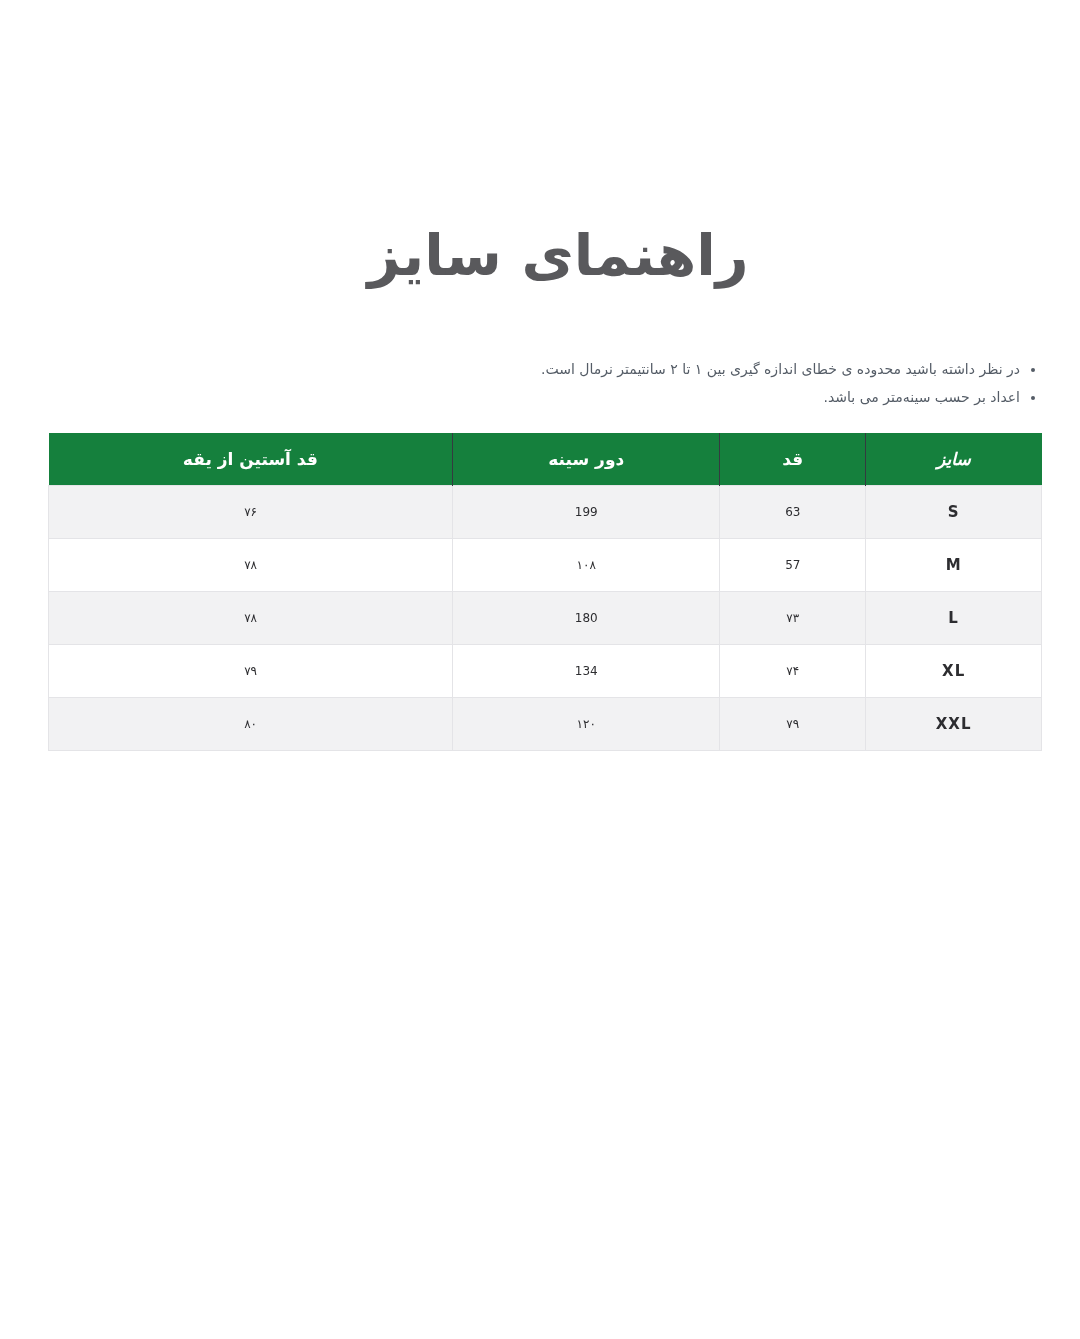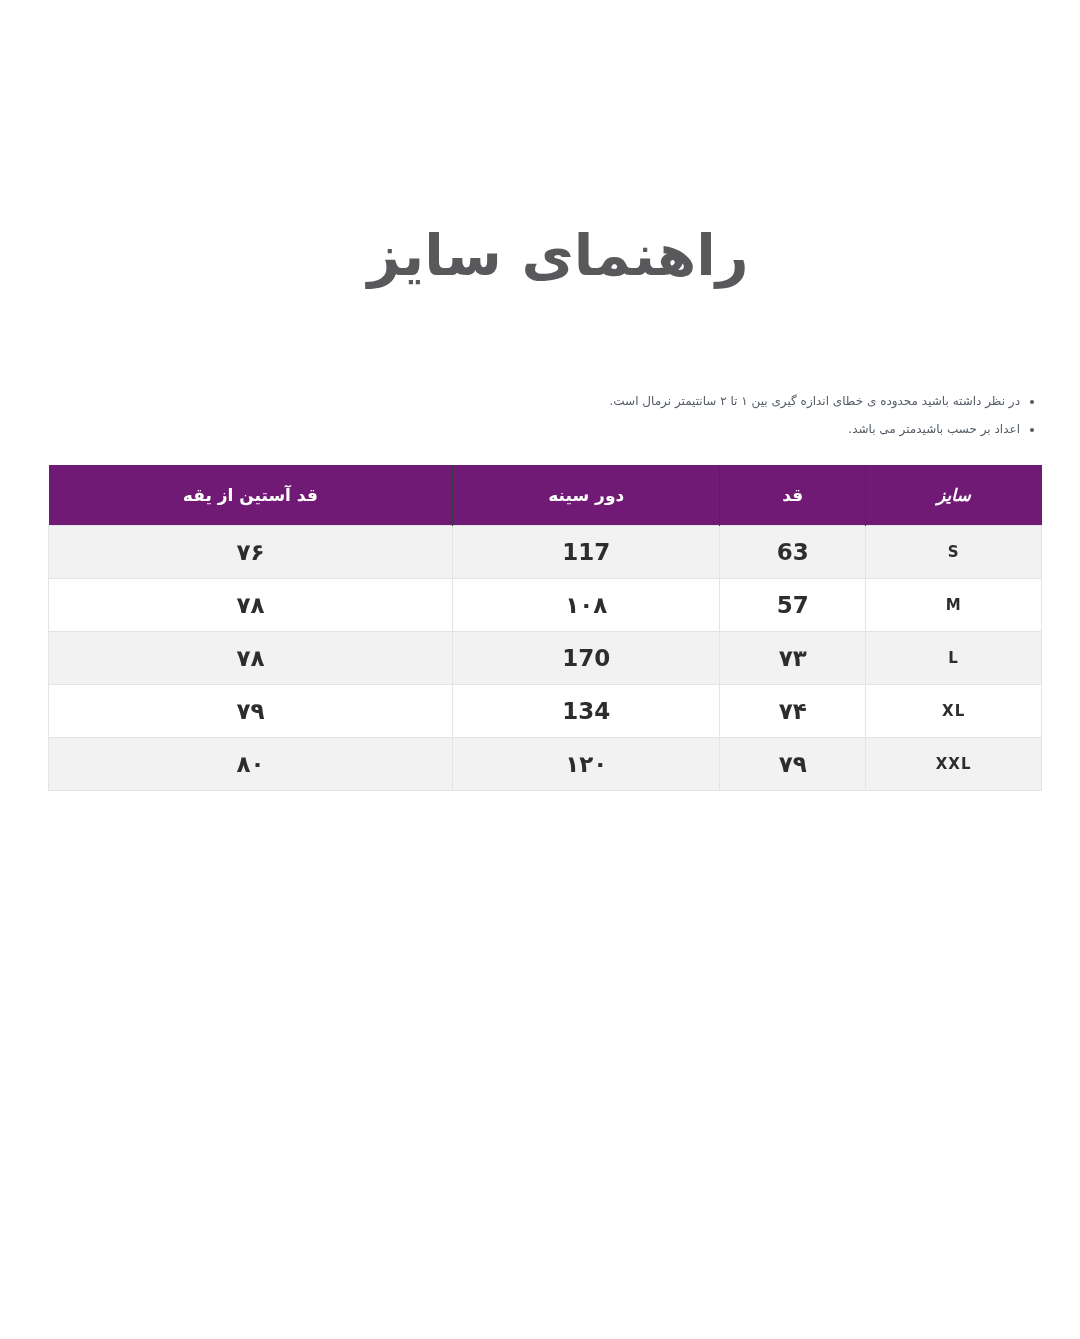--- a/index.html
+++ b/index.html
@@ -19,55 +19,54 @@
     color: #59595c;
     letter-spacing: 0;
     padding-left: 36px;
   }
   .content {
     width: 994px;
     margin: 0 0 0 48px; 
     margin-right: 38px;
   }
   .notes {
-    margin-top: 100px;
+    margin-top: 68px;
     padding-right: 22px;
     list-style: disc;
     color: #545c66;
-    font-size: 12px;
+    font-size: 14px;
     line-height: 27px;
     text-align: right;
   }
   .notes li { margin-bottom: 1px; }
   table.size-table {
     width: 100%;
     margin-top: 22px;
     border-collapse: collapse;
     table-layout: fixed;
   }
   .size-table thead th {
-    background: #701a75;
+    background: #15803d;
     color: #ffffff;
     font-weight: bold;
     font-size: 17px;
-    height: 60px;
+    height: 52px;
     text-align: center;
     vertical-align: middle;
     border-inline-start: 1px solid #343a40;
   }
   .size-table thead th:first-child { border-inline-start: none; font-style: italic; }
   .size-table tbody td {
     height: 53px;
     text-align: center;
     vertical-align: middle;
-    font-size: 23px;
+    font-size: 12px;
     color: #2d2d30;
     border: 1px solid #e4e4e7;
     background: #ffffff;
-    font-weight: bold;
   }
   .size-table tbody tr:nth-child(odd) td { background: #f2f2f3; }
   .size-table td.cell-size {
     font-size: 15px;
     font-weight: 600;
     letter-spacing: 1px;
   }
   
   .col-size   { width: 17.7%; }
   .col-length { width: 14.7%; }
@@ -76,49 +75,49 @@
 </style>
 </head>
 <body>
 
 <h1 class="page-title">راهنمای سایز</h1>
 
 <div class="content">
 
   <ul class="notes">
     <li>در نظر داشته باشید محدوده ی خطای اندازه گیری بین ۱ تا ۲ سانتیمتر نرمال است.</li>
-    <li>اعداد بر حسب باشید‌متر می باشد.</li>
+    <li>اعداد بر حسب سینه‌متر می باشد.</li>
   </ul>
 
   <table class="size-table">
     <thead>
       <tr>
         <th class="col-size">سایز</th>
         <th class="col-length">قد</th>
         <th class="col-chest">دور سینه</th>
         <th class="col-sleeve">قد آستین از یقه</th>
       </tr>
     </thead>
     <tbody>
       <tr>
         <td class="cell-size">S</td>
         <td class="cell-length">63</td>
-        <td class="cell-chest">117</td>
+        <td class="cell-chest">199</td>
         <td class="cell-sleeve">۷۶</td>
       </tr>
       <tr>
         <td class="cell-size">M</td>
         <td class="cell-length">57</td>
         <td class="cell-chest">۱۰۸</td>
         <td class="cell-sleeve">۷۸</td>
       </tr>
       <tr>
         <td class="cell-size">L</td>
         <td class="cell-length">۷۳</td>
-        <td class="cell-chest">170</td>
+        <td class="cell-chest">180</td>
         <td class="cell-sleeve">۷۸</td>
       </tr>
       <tr>
         <td class="cell-size">XL</td>
         <td class="cell-length">۷۴</td>
         <td class="cell-chest">134</td>
         <td class="cell-sleeve">۷۹</td>
       </tr>
       <tr>
         <td class="cell-size">XXL</td>

